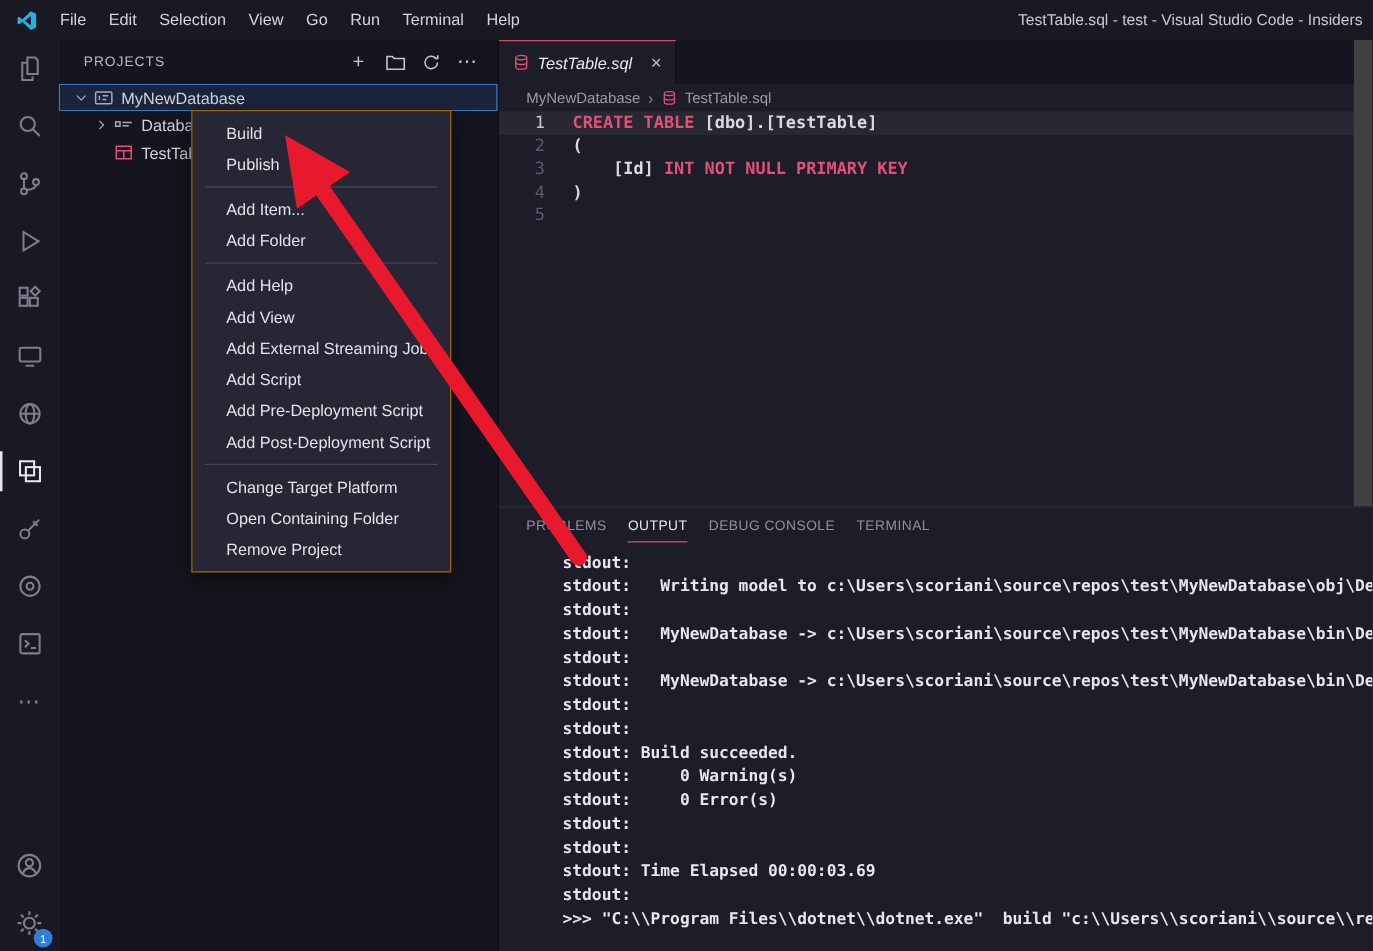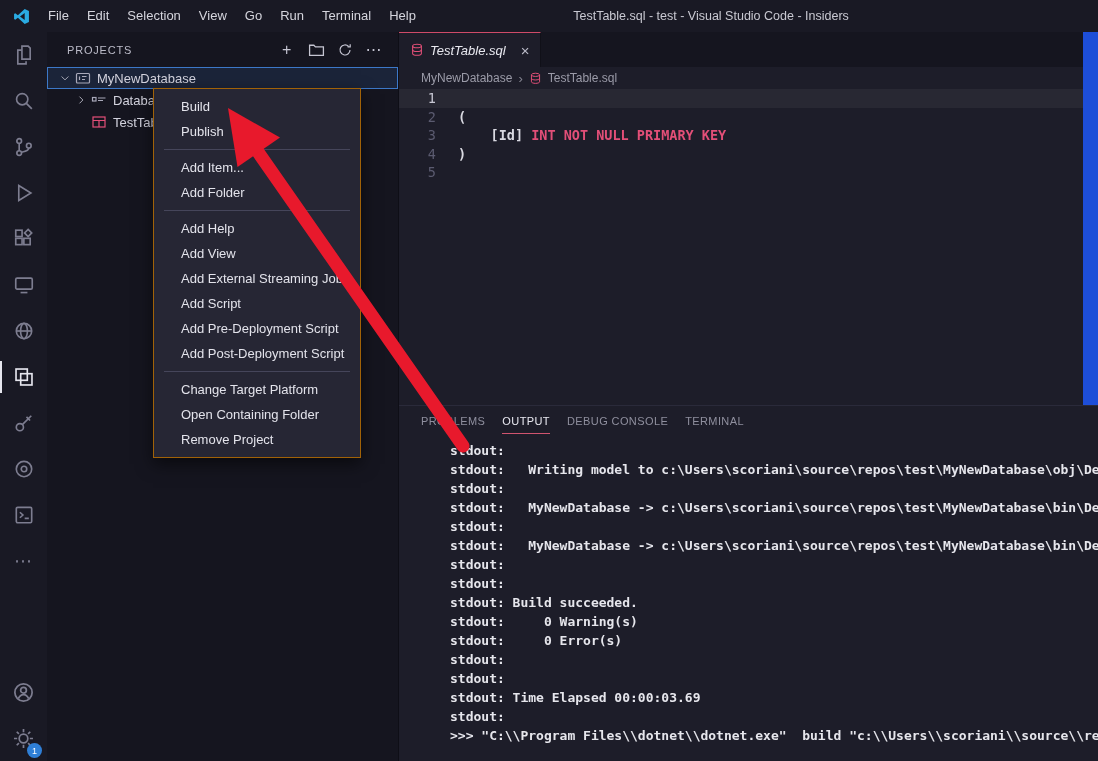--- a/index.html
+++ b/index.html
@@ -1,25 +1,25 @@
 <!DOCTYPE html>
 <html><head>
 <meta charset="utf-8">
 <style>
   * { margin:0; padding:0; box-sizing:border-box; }
   html,body { width:1098px; height:761px; overflow:hidden; background:#101018; }
-  #app { position:relative; width:1098px; height:761px; background:#1d4ed8;
+  #app { position:relative; width:1098px; height:761px; background:#404040;
          font-family:"Liberation Sans", sans-serif; color:#cccccc; }
 
   
   .titlebar { position:absolute; top:0; left:0; width:100%; height:32px;
               background:#191924; display:flex; align-items:center; z-index:10; }
   .logo { width:17px; height:17px; margin:0 9px 0 13px; flex:0 0 auto; }
   .menu-item { padding:0 9px; font-size:13px; color:#d5d5dd; line-height:32px; cursor:default; }
-  .window-title { position:absolute; left:332px; right:8px; text-align:center;
+  .window-title { position:absolute; left:332px; right:8px; text-align:right;
                   font-size:12.5px; color:#c9c9d2; pointer-events:none;
                   white-space:nowrap; overflow:hidden; }
 
   
   .activitybar { position:absolute; top:32px; left:0; width:47px; bottom:0;
                  background:#191924; z-index:9; display:flex; flex-direction:column; }
   .ab-item { width:47px; height:46px; display:flex; align-items:center; justify-content:center;
              color:#7d7d90; position:relative; }
   .ab-item.active { color:#e6e6ee; }
   .ab-item.active::before { content:""; position:absolute; left:0; top:7px; bottom:7px;
@@ -265,21 +265,21 @@
       <span>MyNewDatabase</span>
       <span class="bc-sep">›</span>
       <svg class="bc-icon icon" viewBox="0 0 16 16" style="color:#e34f78">
         <ellipse cx="8" cy="3.5" rx="5" ry="2"></ellipse>
           <path d="M3 3.5v8.5c0 1.1 2.2 2 5 2s5-.9 5-2V3.5"></path>
           <path d="M3 7.8c0 1.1 2.2 2 5 2s5-.9 5-2"></path>
       </svg>
       <span>TestTable.sql</span>
     </div>
     <div class="code" id="code-lines">
-        <div class="code-line current"><span class="ln">1</span></div>
+        <div class="code-line current"><span class="ln">1</span><span class="lc"><span class="tok-kw">CREATE TABLE</span><span class="tok-pl"> [dbo].[TestTable]</span></span></div>
         <div class="code-line"><span class="ln">2</span><span class="lc"><span class="tok-pl">(</span></span></div>
         <div class="code-line"><span class="ln">3</span><span class="lc"><span class="tok-pl">    [Id] </span><span class="tok-kw">INT NOT NULL PRIMARY KEY</span></span></div>
         <div class="code-line"><span class="ln">4</span><span class="lc"><span class="tok-pl">)</span></span></div>
         <div class="code-line"><span class="ln">5</span><span class="lc"></span></div>
       </div>
   </div>
 
   <div class="panel">
     <div class="panel-tabs" id="panel-tabs">
         <span class="panel-tab">PROBLEMS</span>

